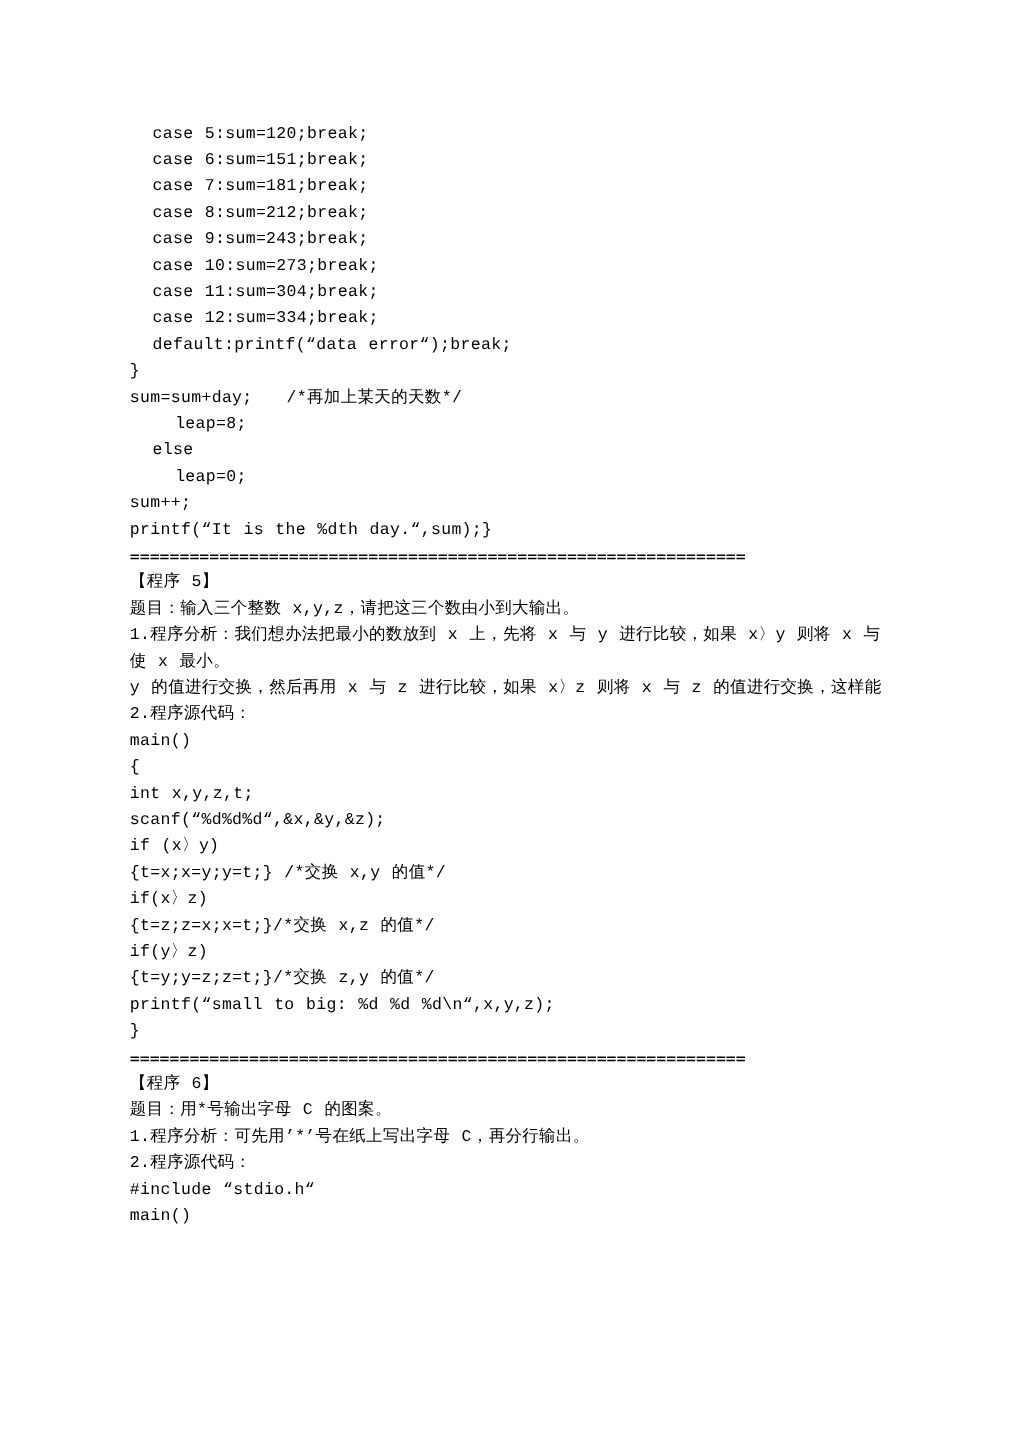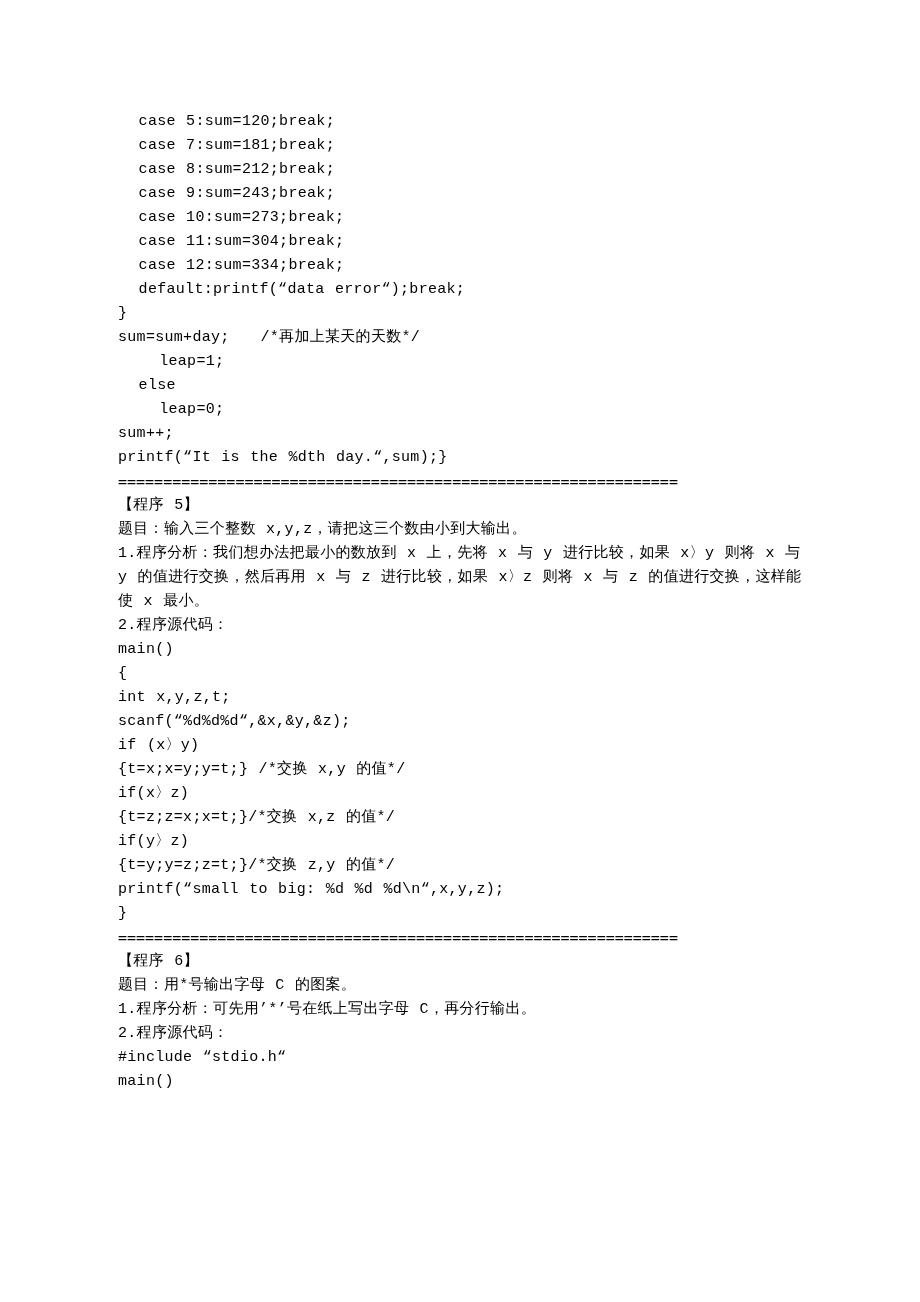--- a/index.html
+++ b/index.html
@@ -31,43 +31,44 @@
     white-space: nowrap;
   }
 </style>
 </head>
 <body>
 
 <div class="page">
 
   <div>
     <div class="code-line">  case 5:sum=120;break;</div>
+    <div class="code-line">  case 6:sum=151;break;</div>
     <div class="code-line">  case 7:sum=181;break;</div>
     <div class="code-line">  case 8:sum=212;break;</div>
     <div class="code-line">  case 9:sum=243;break;</div>
     <div class="code-line">  case 10:sum=273;break;</div>
     <div class="code-line">  case 11:sum=304;break;</div>
     <div class="code-line">  case 12:sum=334;break;</div>
     <div class="code-line">  default:printf(“data error“);break;</div>
     <div class="code-line">}</div>
     <div class="code-line">sum=sum+day;   /*再加上某天的天数*/</div>
-    <div class="code-line">    leap=1;</div>
+    <div class="code-line">    leap=8;</div>
     <div class="code-line">  else</div>
     <div class="code-line">    leap=0;</div>
     <div class="code-line">sum++;</div>
     <div class="code-line">printf(“It is the %dth day.“,sum);}</div>
   </div>
   <div class="sep">==============================================================</div>
 
   <div>
     <div class="code-line">【程序 5】</div>
     <div class="code-line">题目：输入三个整数 x,y,z，请把这三个数由小到大输出。</div>
     <div class="code-line">1.程序分析：我们想办法把最小的数放到 x 上，先将 x 与 y 进行比较，如果 x〉y 则将 x 与</div>
+    <div class="code-line">使 x 最小。</div>
     <div class="code-line">y 的值进行交换，然后再用 x 与 z 进行比较，如果 x〉z 则将 x 与 z 的值进行交换，这样能</div>
-    <div class="code-line">使 x 最小。</div>
     <div class="code-line">2.程序源代码：</div>
     <div class="code-line">main()</div>
     <div class="code-line">{</div>
     <div class="code-line">int x,y,z,t;</div>
     <div class="code-line">scanf(“%d%d%d“,&amp;x,&amp;y,&amp;z);</div>
     <div class="code-line">if (x〉y)</div>
     <div class="code-line">{t=x;x=y;y=t;} /*交换 x,y 的值*/</div>
     <div class="code-line">if(x〉z)</div>
     <div class="code-line">{t=z;z=x;x=t;}/*交换 x,z 的值*/</div>
     <div class="code-line">if(y〉z)</div>

